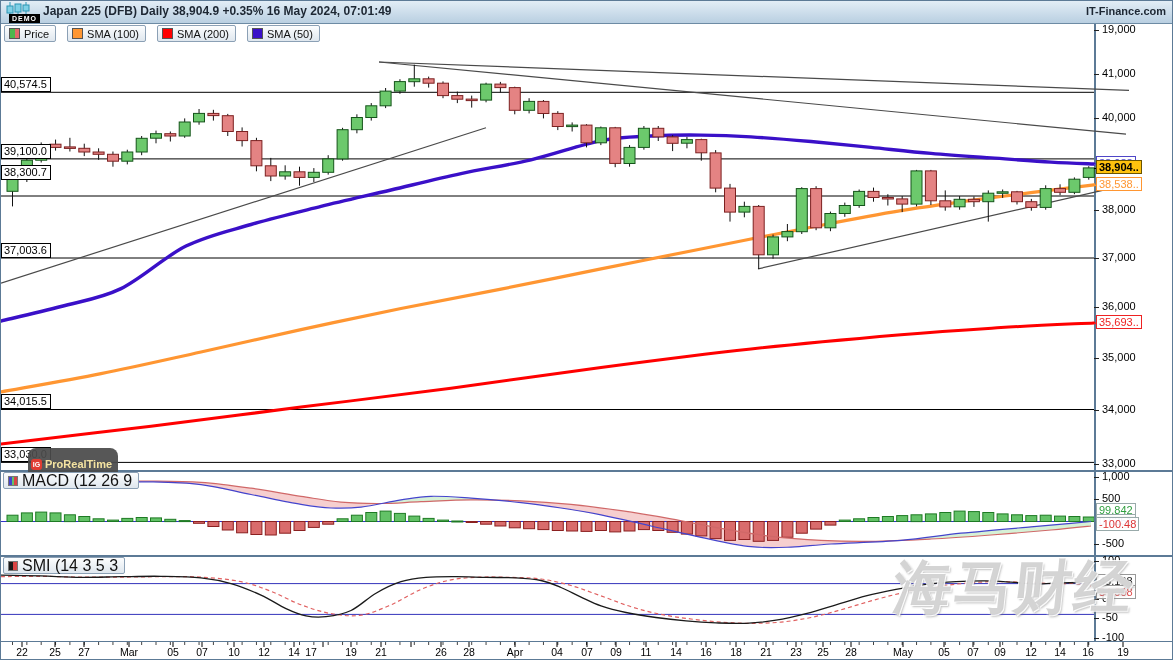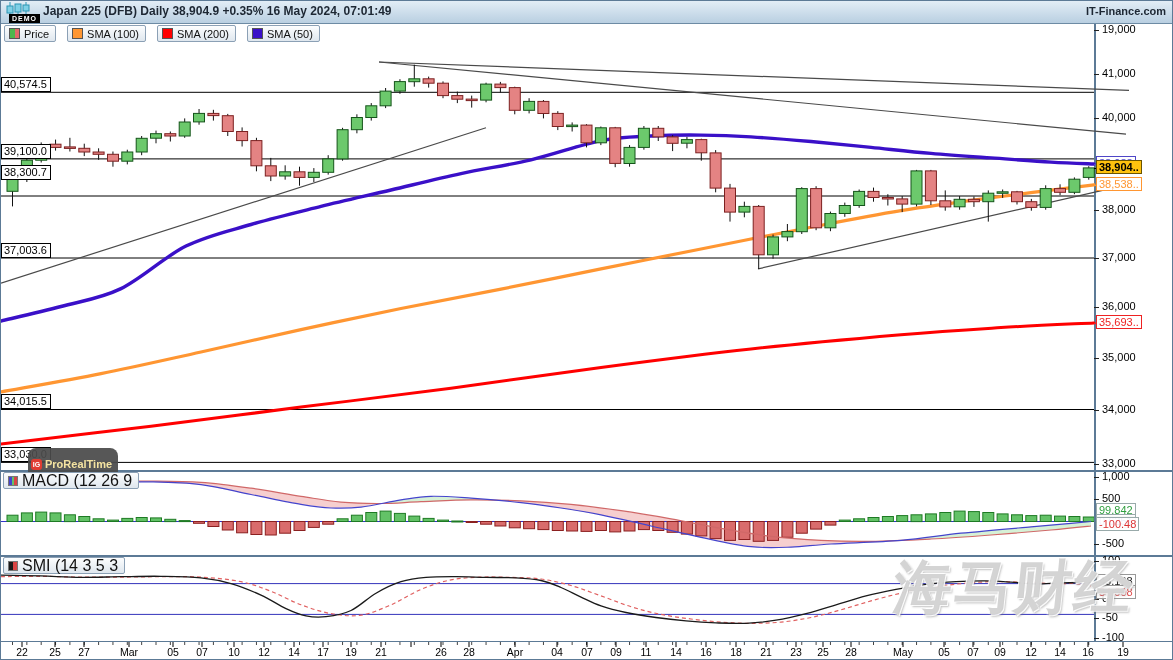--- a/index.html
+++ b/index.html
@@ -683,21 +683,21 @@
   <div id="xaxis"></div>
 <div class="xdate" style="left: 21px;">22</div>
     <div class="xdate" style="left: 54px;">25</div>
     <div class="xdate" style="left: 83px;">27</div>
     <div class="xdate" style="left: 128px;">Mar</div>
     <div class="xdate" style="left: 172px;">05</div>
     <div class="xdate" style="left: 201px;">07</div>
     <div class="xdate" style="left: 233px;">10</div>
     <div class="xdate" style="left: 263px;">12</div>
     <div class="xdate" style="left: 293px;">14</div>
-    <div class="xdate" style="left: 322px;">17</div>
+    <div class="xdate" style="left: 310px;">17</div>
     <div class="xdate" style="left: 350px;">19</div>
     <div class="xdate" style="left: 380px;">21</div>
     <div class="xdate" style="left: 410px; margin-top: 36px;">24</div>
     <div class="xdate" style="left: 440px;">26</div>
     <div class="xdate" style="left: 468px;">28</div>
     <div class="xdate" style="left: 514px;">Apr</div>
     <div class="xdate" style="left: 556px;">04</div>
     <div class="xdate" style="left: 586px;">07</div>
     <div class="xdate" style="left: 615px;">09</div>
     <div class="xdate" style="left: 645px;">11</div>

